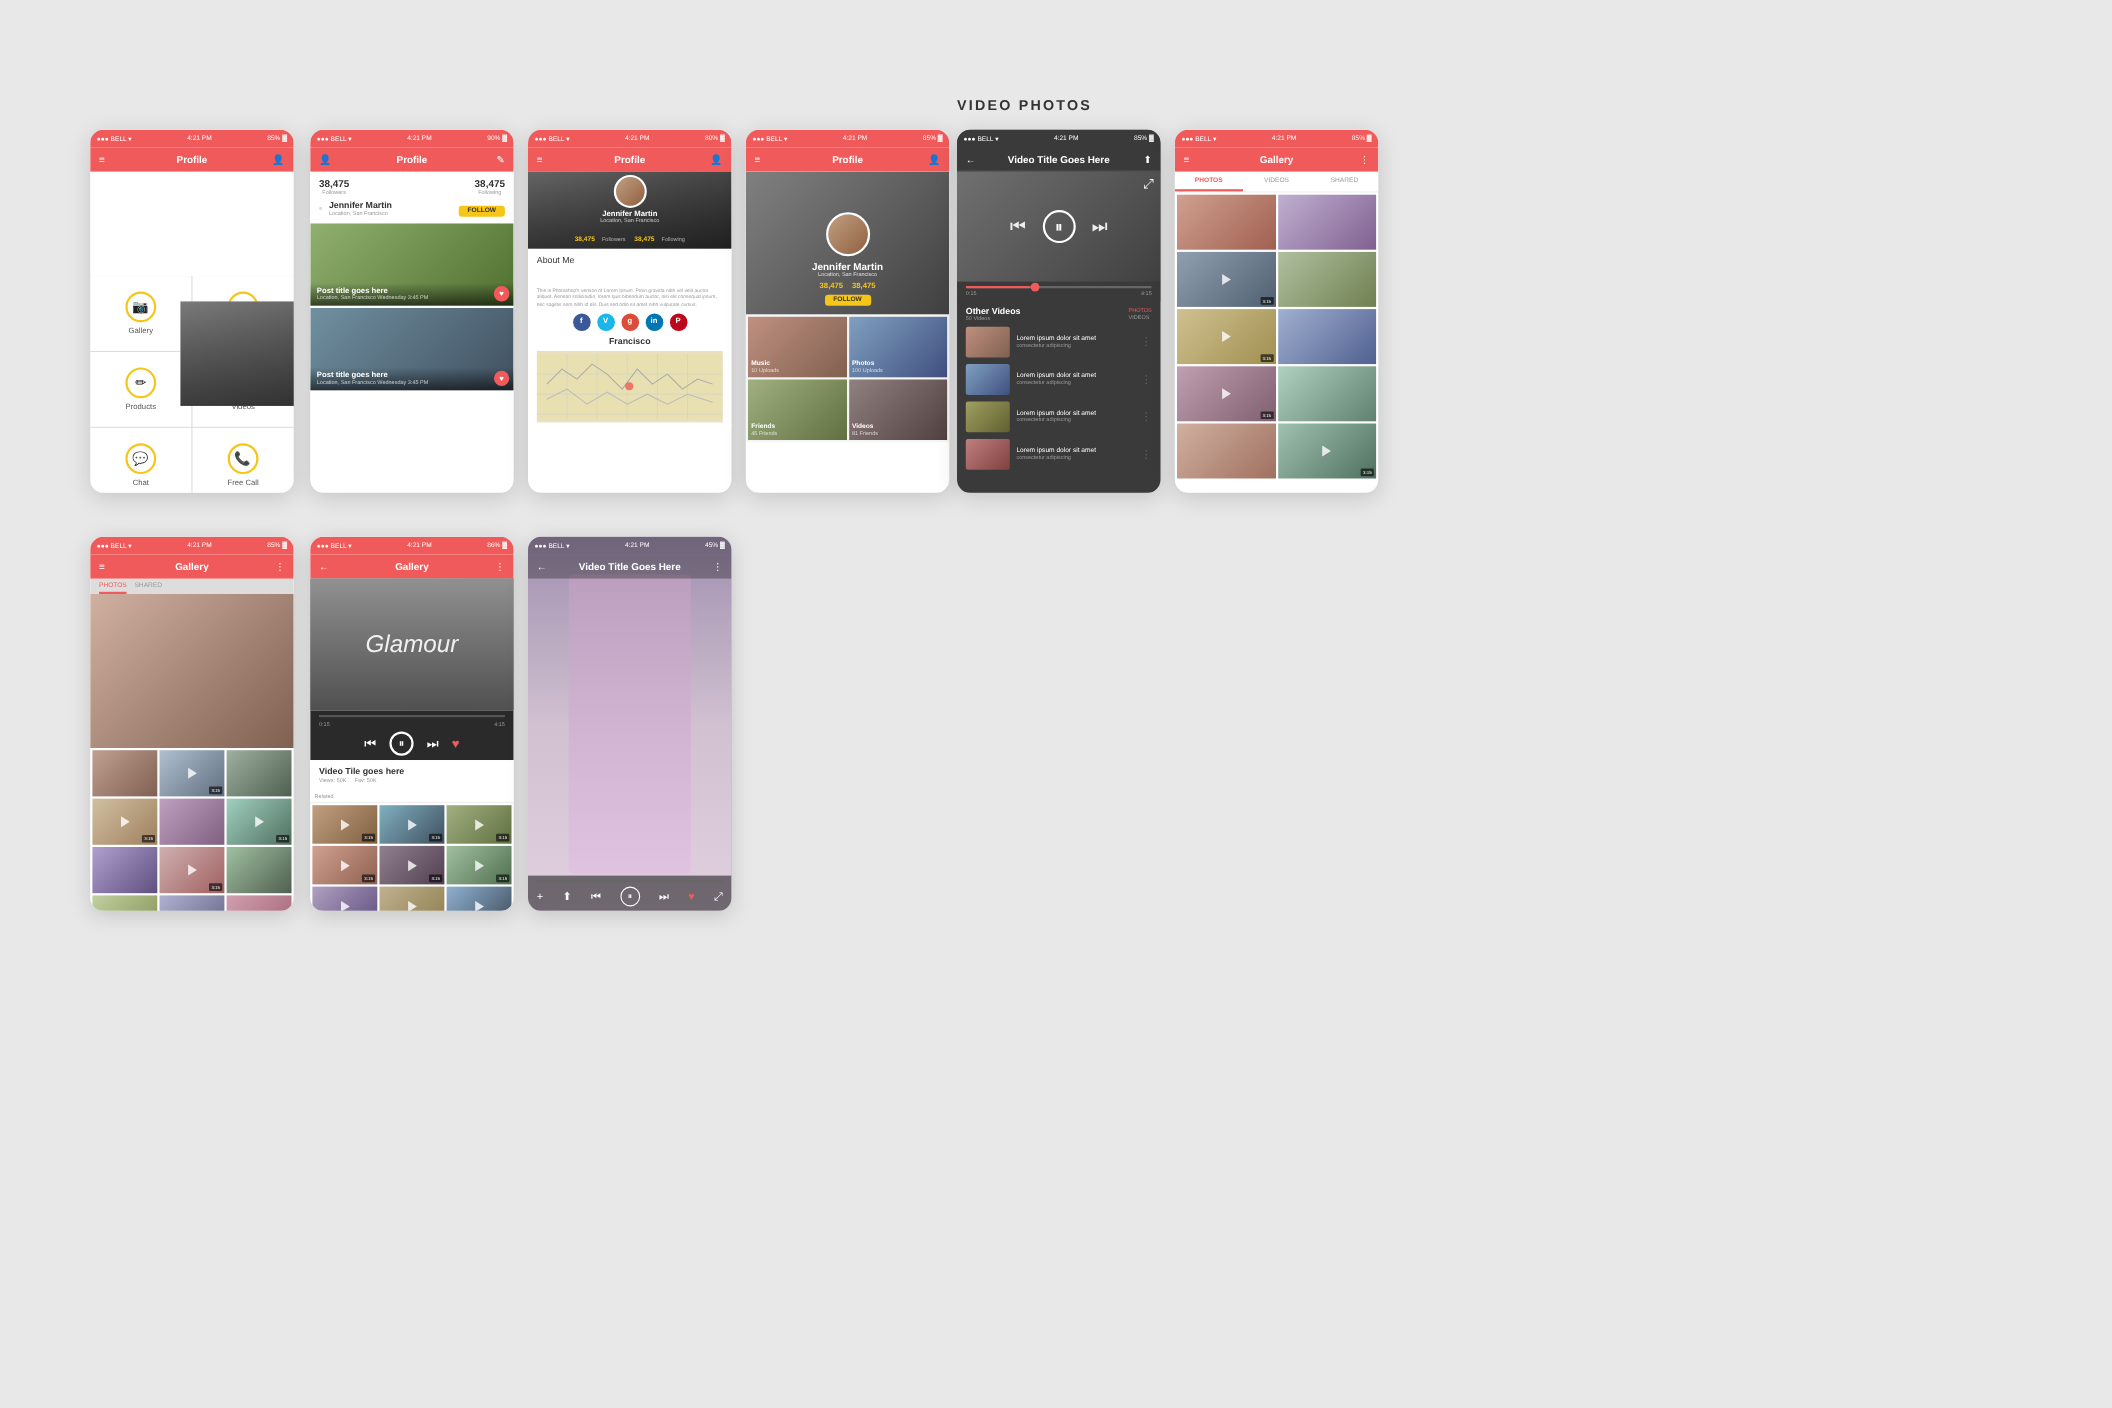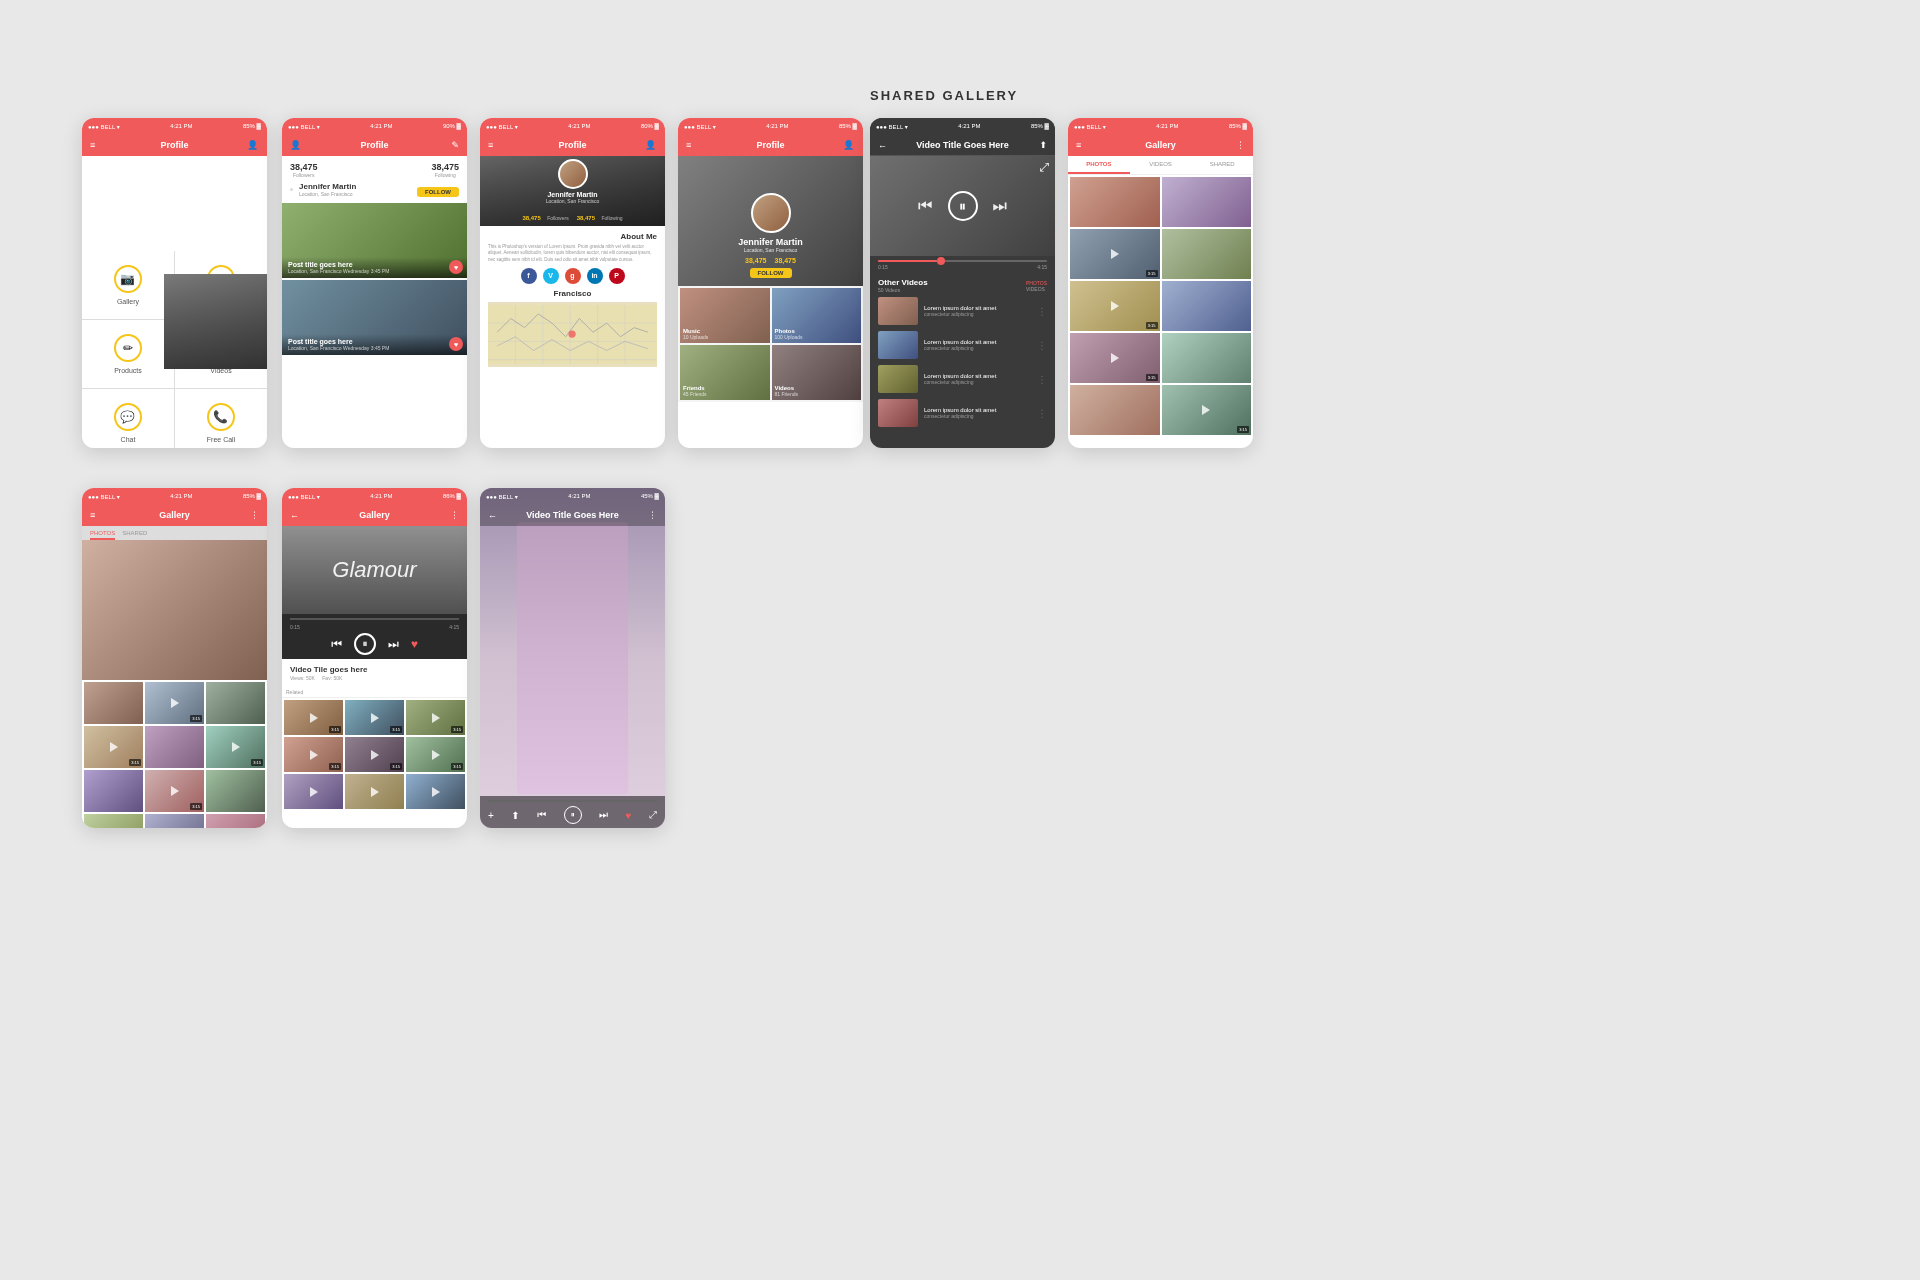--- a/index.html
+++ b/index.html
@@ -201,23 +201,23 @@
       background: linear-gradient(135deg, #c0a080, #906040);
       border: 2px solid white;
       margin: 0 auto 2px;
     }
     .about-section {
       padding: 6px 8px;
       background: white;
     }
     .about-title {
       font-size: 8px;
-      font-weight: bold;
-      text-align: right;
-      margin-bottom: 3px;
+      font-weight: normal;
+      text-align: left;
+      margin-bottom: 20px;
       color: #333;
     }
     .about-text {
       font-size: 4.5px;
       color: #999;
       line-height: 1.4;
       margin-bottom: 5px;
     }
     .social-icons {
       display: flex;
@@ -542,21 +542,21 @@
 
     
     .phone8 {
       top: 488px;
       left: 282px;
       width: 185px;
       height: 340px;
     }
     .glamour-img {
       width: 100%;
-      height: 88px;
+      height: 120px;
       background: linear-gradient(135deg, #909090, #505050);
       position: relative;
       display: flex;
       align-items: center;
       justify-content: center;
     }
     .glamour-text {
       color: white;
       font-size: 22px;
       font-style: italic;
@@ -685,21 +685,21 @@
       color: white;
       font-size: 8px;
     }
 
     
     .map-svg { width: 100%; height: 100%; }
   </style>
 </head>
 <body>
 
-<div class="section-title">SHARED GALLERY</div>
+<div class="section-title">VIDEO PHOTOS</div>
 
 <div class="phone phone1">
   <div class="status-bar">
     <span>●●● BELL ▾</span>
       <span>4:21 PM</span>
       <span>85% ▓</span>
   </div>
   <div class="nav-bar">
     <span class="menu-icon">≡</span>
     <span class="title">Profile</span>

